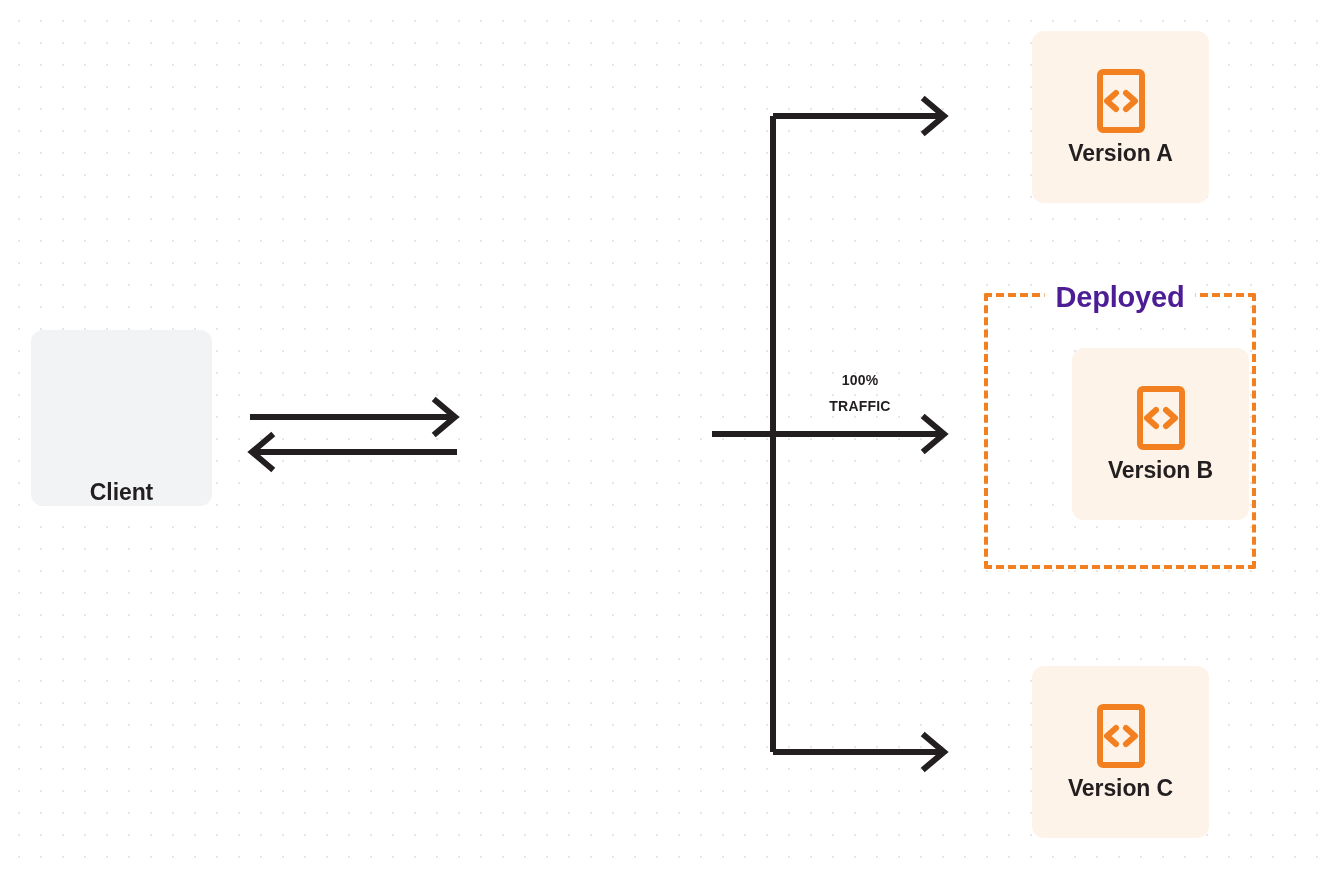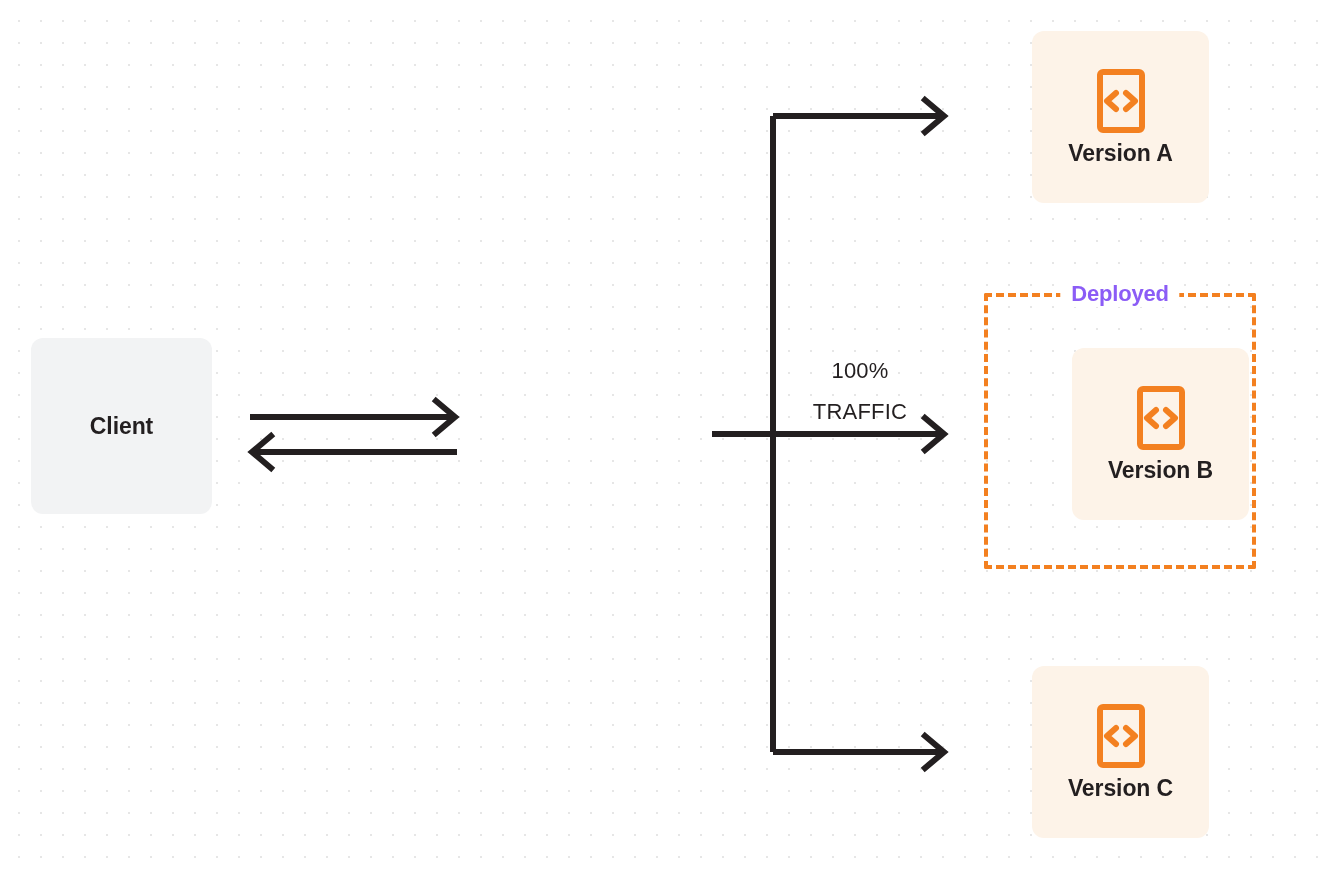--- a/index.html
+++ b/index.html
@@ -27,23 +27,24 @@
     border-radius: 12px;
     display: flex;
     flex-direction: column;
     align-items: center;
     justify-content: center;
   }
 
   .node-client {
     background: #f2f3f4;
     left: 31px;
-    top: 338px;
+    top: 330px;
     width: 181px;
     height: 176px;
+    justify-content: flex-end;
   }
 
   .node-worker {
     background: #fdf3e8;
     left: 493px;
     top: 346px;
     width: 181px;
     height: 176px;
     gap: 14px;
   }
@@ -81,47 +82,47 @@
     border-radius: 2px;
   }
 
   .deployed-label {
     position: absolute;
     left: 50%;
     top: -16px;
     transform: translateX(-50%);
     background: #ffffff;
     padding: 0 11px;
-    font-size: 22px;
+    font-size: 29px;
     font-weight: bold;
-    color: #8b5cf6;
+    color: #4c1d95;
     white-space: nowrap;
     letter-spacing: -0.2px;
   }
 
   
   #edges {
     position: absolute;
     left: 0;
     top: 0;
     width: 1338px;
     height: 878px;
     pointer-events: none;
   }
 
   
   .traffic-label {
     position: absolute;
     left: 790px;
-    top: 351px;
+    top: 368px;
     width: 140px;
     text-align: center;
     color: #231f20;
-    font-size: 22px;
-    font-weight: normal;
+    font-size: 14px;
+    font-weight: bold;
     line-height: 1.85;
     letter-spacing: 0.2px;
   }
 </style>
 </head>
 <body>
 
 <div id="canvas">
 
   <svg id="edges" viewBox="0 0 1338 878" xmlns="http://www.w3.org/2000/svg">

